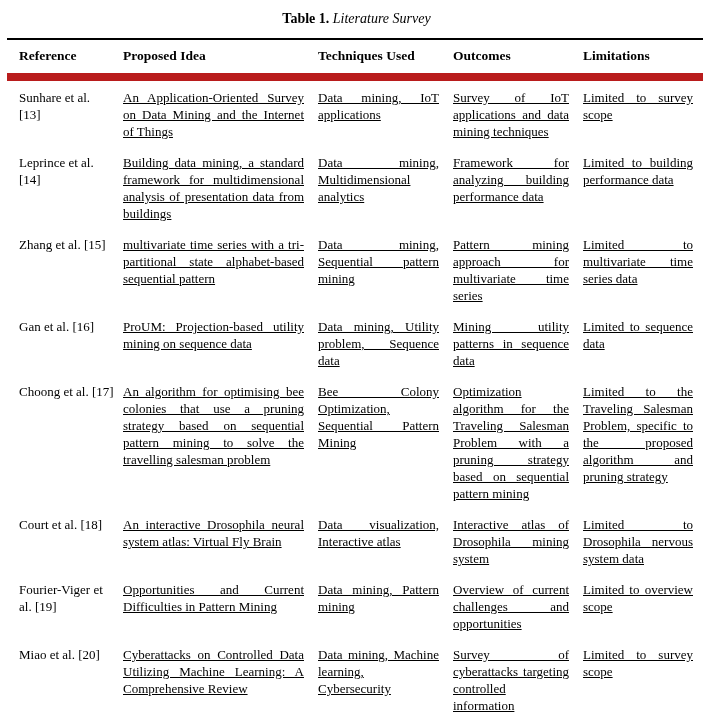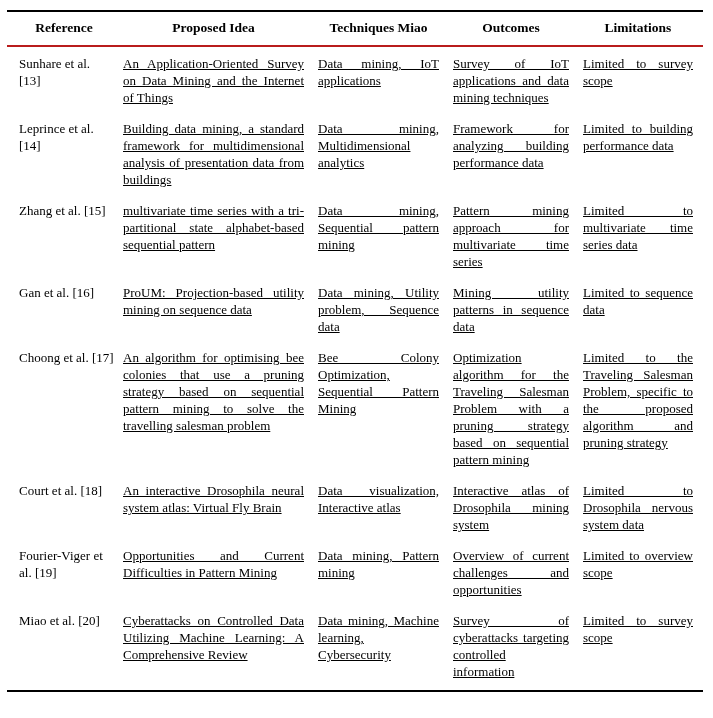--- a/index.html
+++ b/index.html
@@ -37,22 +37,22 @@
     border-top: 2px solid #000;
     border-bottom: 2px solid #000;
   }
   col.c-ref { width: 116px; }
   col.c-idea { width: 195px; }
   col.c-tech { width: 135px; }
   col.c-out { width: 130px; }
   col.c-lim { width: 120px; }
 
   thead th {
-    border-bottom: 2px solid #b91c1c;
-    text-align: center;
+    border-bottom: 8px solid #b91c1c;
+    text-align: left;
     font-size: 13.5px;
     font-weight: bold;
     line-height: 17px;
     padding: 7px 14px 9px 0;
     vertical-align: top;
   }
   thead th:first-child { padding-left: 12px; }
   thead th:last-child  { padding-right: 10px; }
 
   tbody td {
@@ -64,34 +64,35 @@
   tbody tr:first-child td { padding-top: 8px; }
   tbody td.justify { text-align: justify; text-decoration: underline; }
   tbody td:first-child { padding-left: 12px; padding-right: 8px; }
   tbody td:last-child  { padding-right: 10px; }
 </style>
 </head>
 <body>
 
 <div class="page">
 
+  <p class="table-caption"><span class="cap-label">Table 1.</span> <span class="cap-text">Literature Survey</span></p>
 
   <table class="lit-table">
     <colgroup>
       <col class="c-ref">
         <col class="c-idea">
         <col class="c-tech">
         <col class="c-out">
         <col class="c-lim">
     </colgroup>
     <thead>
       <tr>
         <th>Reference</th>
         <th>Proposed Idea</th>
-        <th>Techniques Miao</th>
+        <th>Techniques Used</th>
         <th>Outcomes</th>
         <th>Limitations</th>
       </tr>
     </thead>
     <tbody>
       <tr>
         <td>Sunhare et al. [13]</td>
         <td class="justify">An Application-Oriented Survey on Data Mining and the Internet of Things</td>
         <td class="justify">Data mining, IoT applications</td>
         <td class="justify">Survey of IoT applications and data mining techniques</td>

